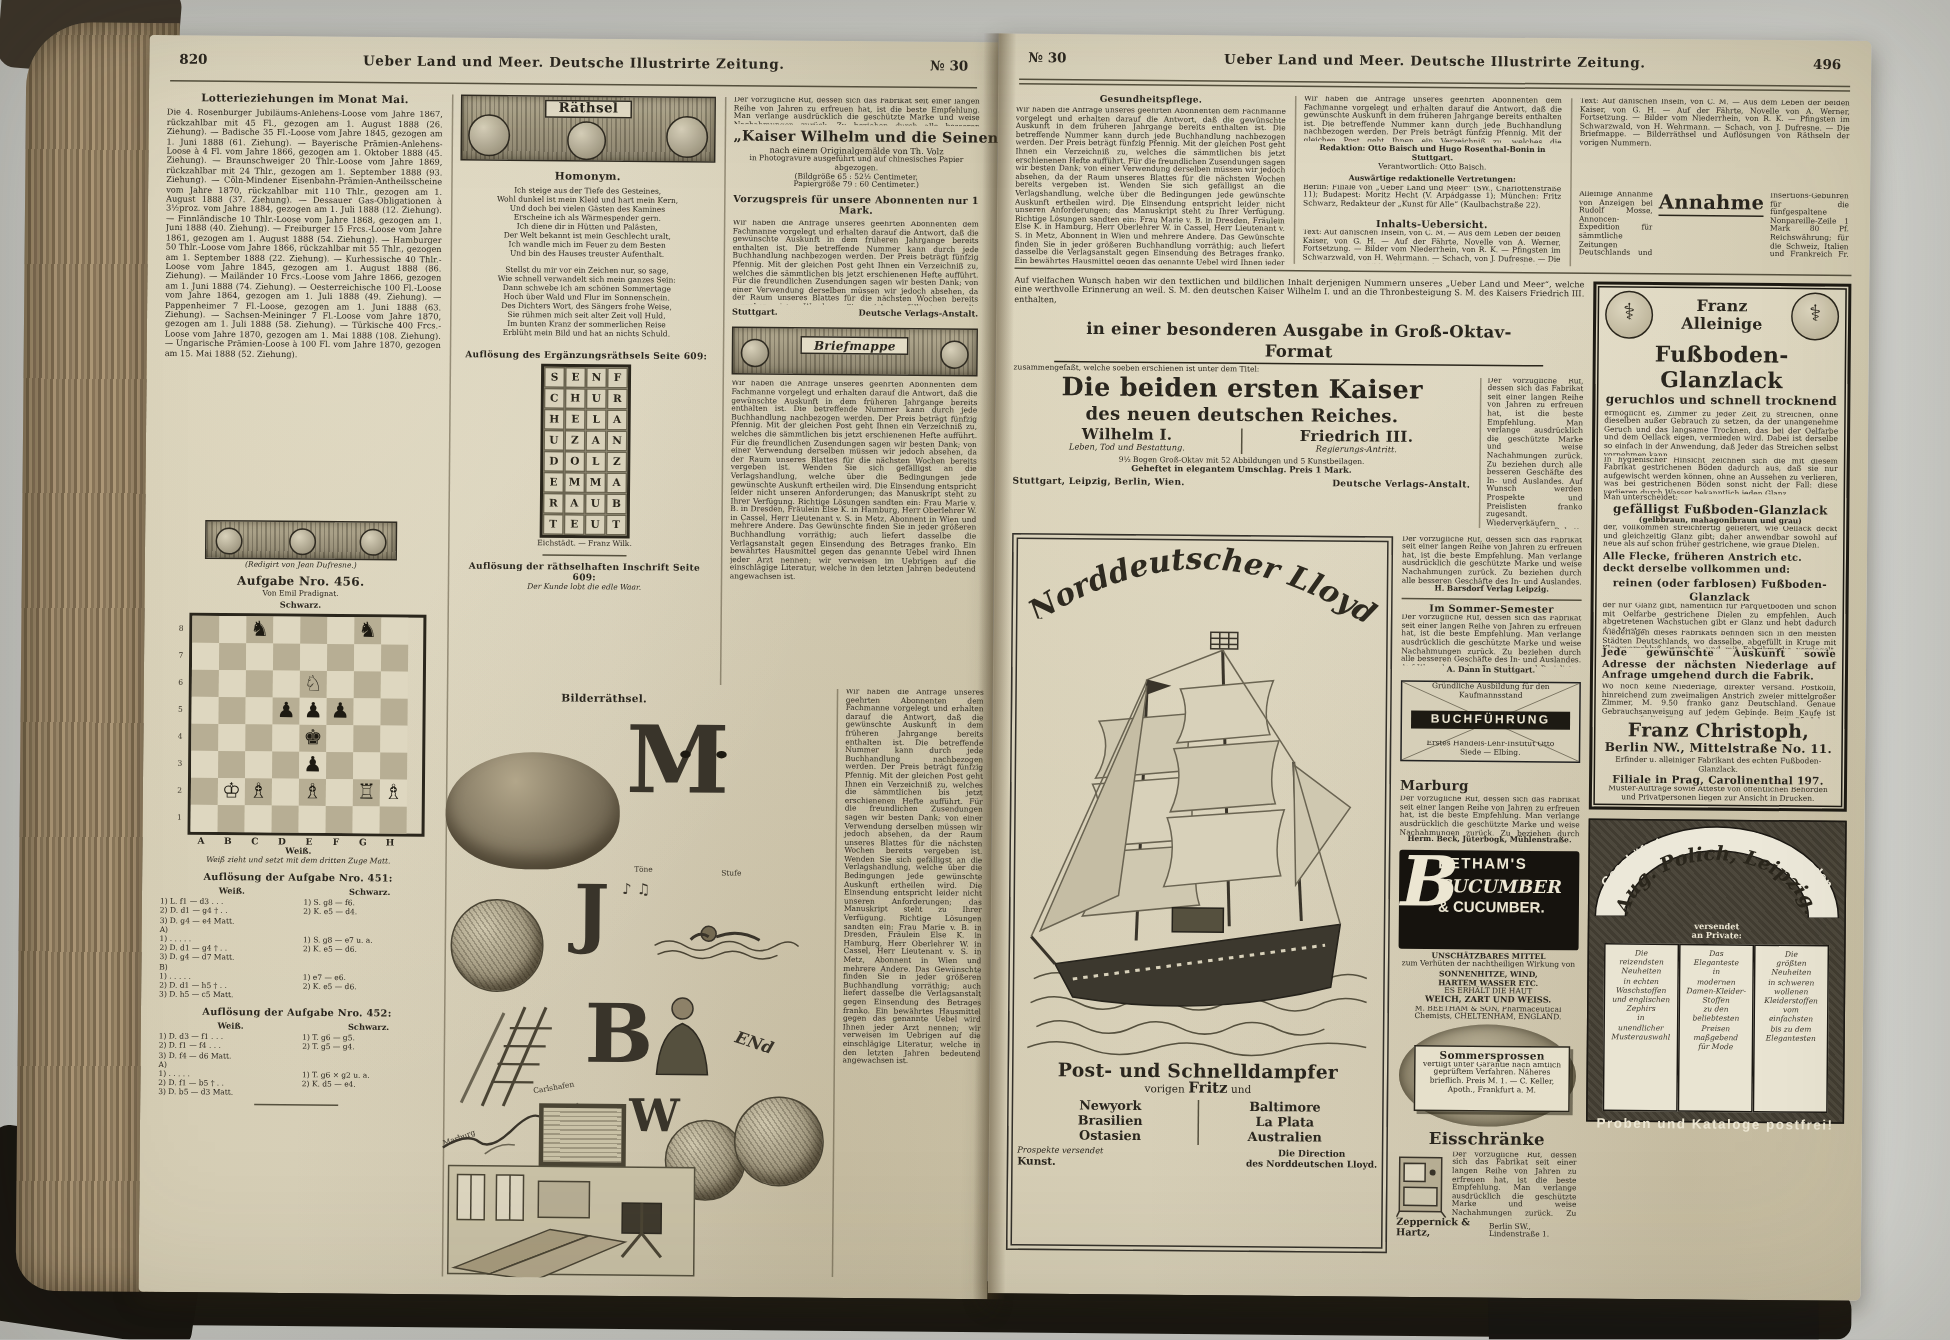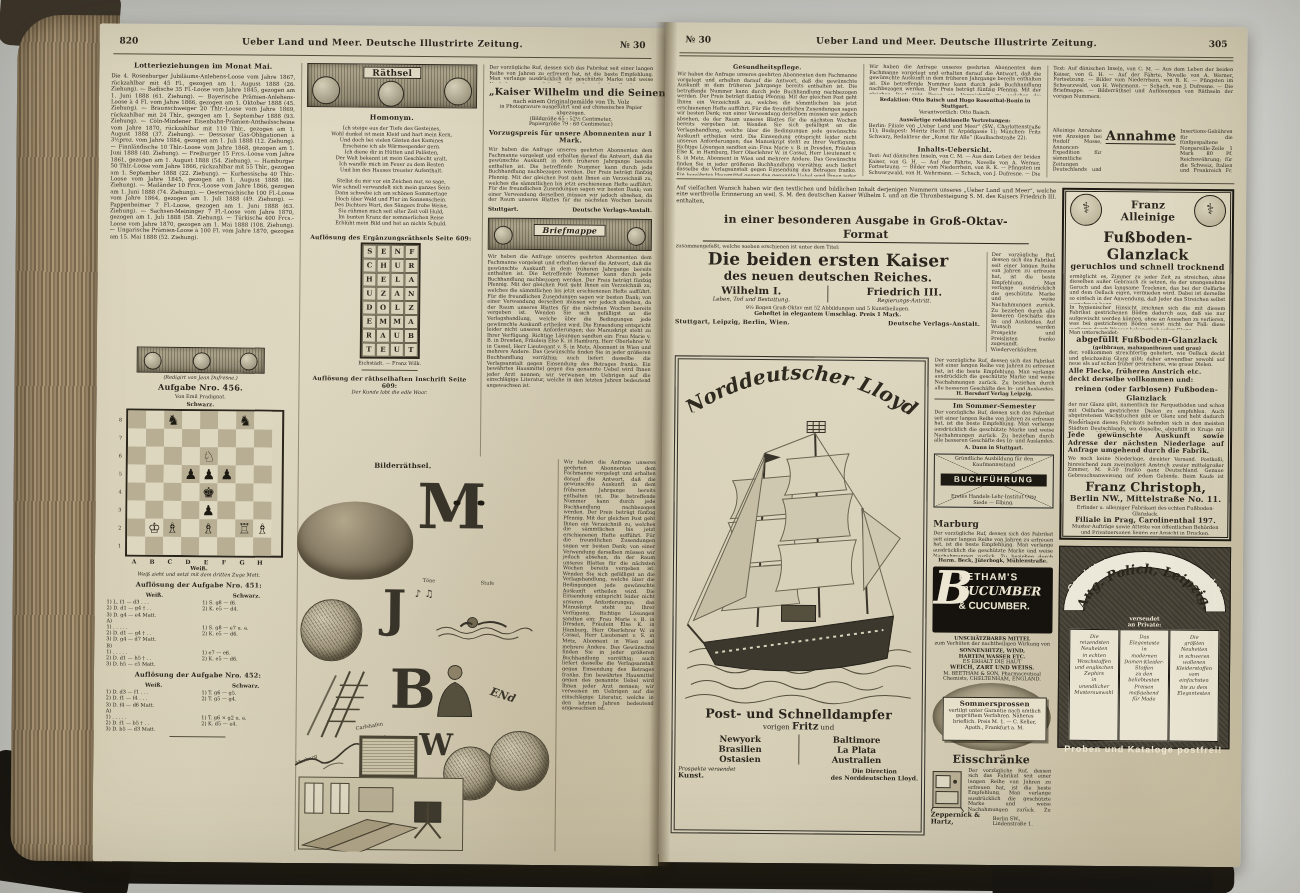--- a/index.html
+++ b/index.html
@@ -476,21 +476,21 @@
           <line x1="144" y1="62" x2="131" y2="46" stroke="#4a4434" stroke-width="2"></line>
           <line x1="131" y1="46" x2="131" y2="26" stroke="#4a4434" stroke-width="2"></line>
         </svg>
       </div>
     </div>
 
     <div class="pg pg-right">
       <div class="phead">
         <span class="no" style="left:6px">№ 30</span>
         <span class="tt">Ueber Land und Meer.   Deutsche Illustrirte Zeitung.</span>
-        <span class="no" style="right:6px">305</span>
+        <span class="no" style="right:6px">496</span>
       </div>
       <div class="phead-rule"></div>
       <div class="phead-rule2"></div>
       <div class="vr" style="left:198px;top:40px;height:112px"></div>
       <div class="vr" style="left:382px;top:40px;height:112px"></div>
 
       <div style="position:absolute;left:12px;top:40px;width:180px">
         <div class="ctr b f55 frak">Gesundheitspflege.</div>
         <div class="f4 jst crop" style="height:104px;margin-top:2px">Wir haben die Anfrage unseres geehrten Abonnenten dem Fachmanne vorgelegt und erhalten darauf die Antwort, daß die gewünschte Auskunft in dem früheren Jahrgange bereits enthalten ist. Die betreffende Nummer kann durch jede Buchhandlung nachbezogen werden. Der Preis beträgt fünfzig Pfennig. Mit der gleichen Post geht Ihnen ein Verzeichniß zu, welches die sämmtlichen bis jetzt erschienenen Hefte aufführt. Für die freundlichen Zusendungen sagen wir besten Dank; von einer Verwendung derselben müssen wir jedoch absehen, da der Raum unseres Blattes für die nächsten Wochen bereits vergeben ist. Wenden Sie sich gefälligst an die Verlagshandlung, welche über die Bedingungen jede gewünschte Auskunft ertheilen wird. Die Einsendung entspricht leider nicht unseren Anforderungen; das Manuskript steht zu Ihrer Verfügung. Richtige Lösungen sandten ein: Frau Marie v. B. in Dresden, Fräulein Else K. in Hamburg, Herr Oberlehrer W. in Cassel, Herr Lieutenant v. S. in Metz, Abonnent in Wien und mehrere Andere. Das Gewünschte finden Sie in jeder größeren Buchhandlung vorräthig; auch liefert dasselbe die Verlagsanstalt gegen Einsendung des Betrages franko. Ein bewährtes Hausmittel gegen das genannte Uebel wird Ihnen jeder Arzt nennen; wir verweisen im Uebrigen auf die einschlägige Literatur, welche in den letzten Jahren bedeutend angewachsen ist.</div>
       </div>
@@ -681,21 +681,21 @@
           <div style="display:flex;align-items:center;gap:3px">
             <span class="seal"></span>
             <span class="b frak ctr" style="flex:1;font-size:10.5px;line-height:12px">Franz Alleinige</span>
             <span class="seal"></span>
           </div>
           <div class="ctr b frak" style="font-size:14.5px;line-height:17px;margin-top:2px">Fußboden-Glanzlack</div>
           <div class="ctr b f8 frak">geruchlos und schnell trocknend</div>
           <div class="f4 jst crop" style="height:30px;margin-top:2px">ermöglicht es, Zimmer zu jeder Zeit zu streichen, ohne dieselben außer Gebrauch zu setzen, da der unangenehme Geruch und das langsame Trocknen, das bei der Oelfarbe und dem Oellack eigen, vermieden wird. Dabei ist derselbe so einfach in der Anwendung, daß Jeder das Streichen selbst vornehmen kann.</div>
           <div class="f4 jst crop" style="height:24px;margin-top:1px">In hygienischer Hinsicht zeichnen sich die mit diesem Fabrikat gestrichenen Böden dadurch aus, daß sie nur aufgewischt werden können, ohne an Aussehen zu verlieren, was bei gestrichenen Böden sonst nicht der Fall: diese verlieren durch Wasser bekanntlich jeden Glanz.</div>
           <div class="f45">Man unterscheidet:</div>
-          <div class="ctr b f8 frak">abgefüllt Fußboden-Glanzlack</div>
+          <div class="ctr b f8 frak">gefälligst Fußboden-Glanzlack</div>
           <div class="ctr b f45">(gelbbraun, mahagonibraun und grau)</div>
           <div class="f4 jst crop" style="height:18px">der, vollkommen streichfertig geliefert, wie Oellack deckt und gleichzeitig Glanz gibt; daher anwendbar sowohl auf neue als auf schon früher gestrichene, wie graue Dielen.</div>
           <div class="f6 frak">Alle Flecke, früheren Anstrich etc. deckt derselbe vollkommen und:</div>
           <div class="ctr b f7 frak" style="margin-top:2px">reinen (oder farblosen) Fußboden-Glanzlack</div>
           <div class="f4 jst crop" style="height:18px">der nur Glanz gibt, namentlich für Parquetböden und schon mit Oelfarbe gestrichene Dielen zu empfehlen. Auch abgetretenen Wachstuchen gibt er Glanz und hebt dadurch das Muster.</div>
           <div class="f4 jst crop" style="height:12px">Niederlagen dieses Fabrikats befinden sich in den meisten Städten Deutschlands, wo dasselbe, abgefüllt in Kruge mit Klappverschluß versehen und mit Fabrikmarke versiegelt, verkauft wird.</div>
           <div class="f6 frak jst">Jede gewünschte Auskunft sowie Adresse der nächsten Niederlage auf Anfrage umgehend durch die Fabrik.</div>
           <div class="f4 jst crop" style="height:22px;margin-top:1px">Wo noch keine Niederlage, direkter Versand. Postkolli, hinreichend zum zweimaligen Anstrich zweier mittelgroßer Zimmer, M. 9.50 franko ganz Deutschland. Genaue Gebrauchsanweisung auf jedem Gebinde. Beim Kaufe ist genau auf die Firma zu achten, da das seit 25 Jahren eingeführte Fabrikat häufig nachgeahmt und verwechselt wird.</div>
           <div class="ctr b frak" style="font-size:12.5px;line-height:14px;margin-top:2px">Franz Christoph,</div>
           <div class="ctr b f8 frak">Berlin NW., Mittelstraße No. 11.</div>

